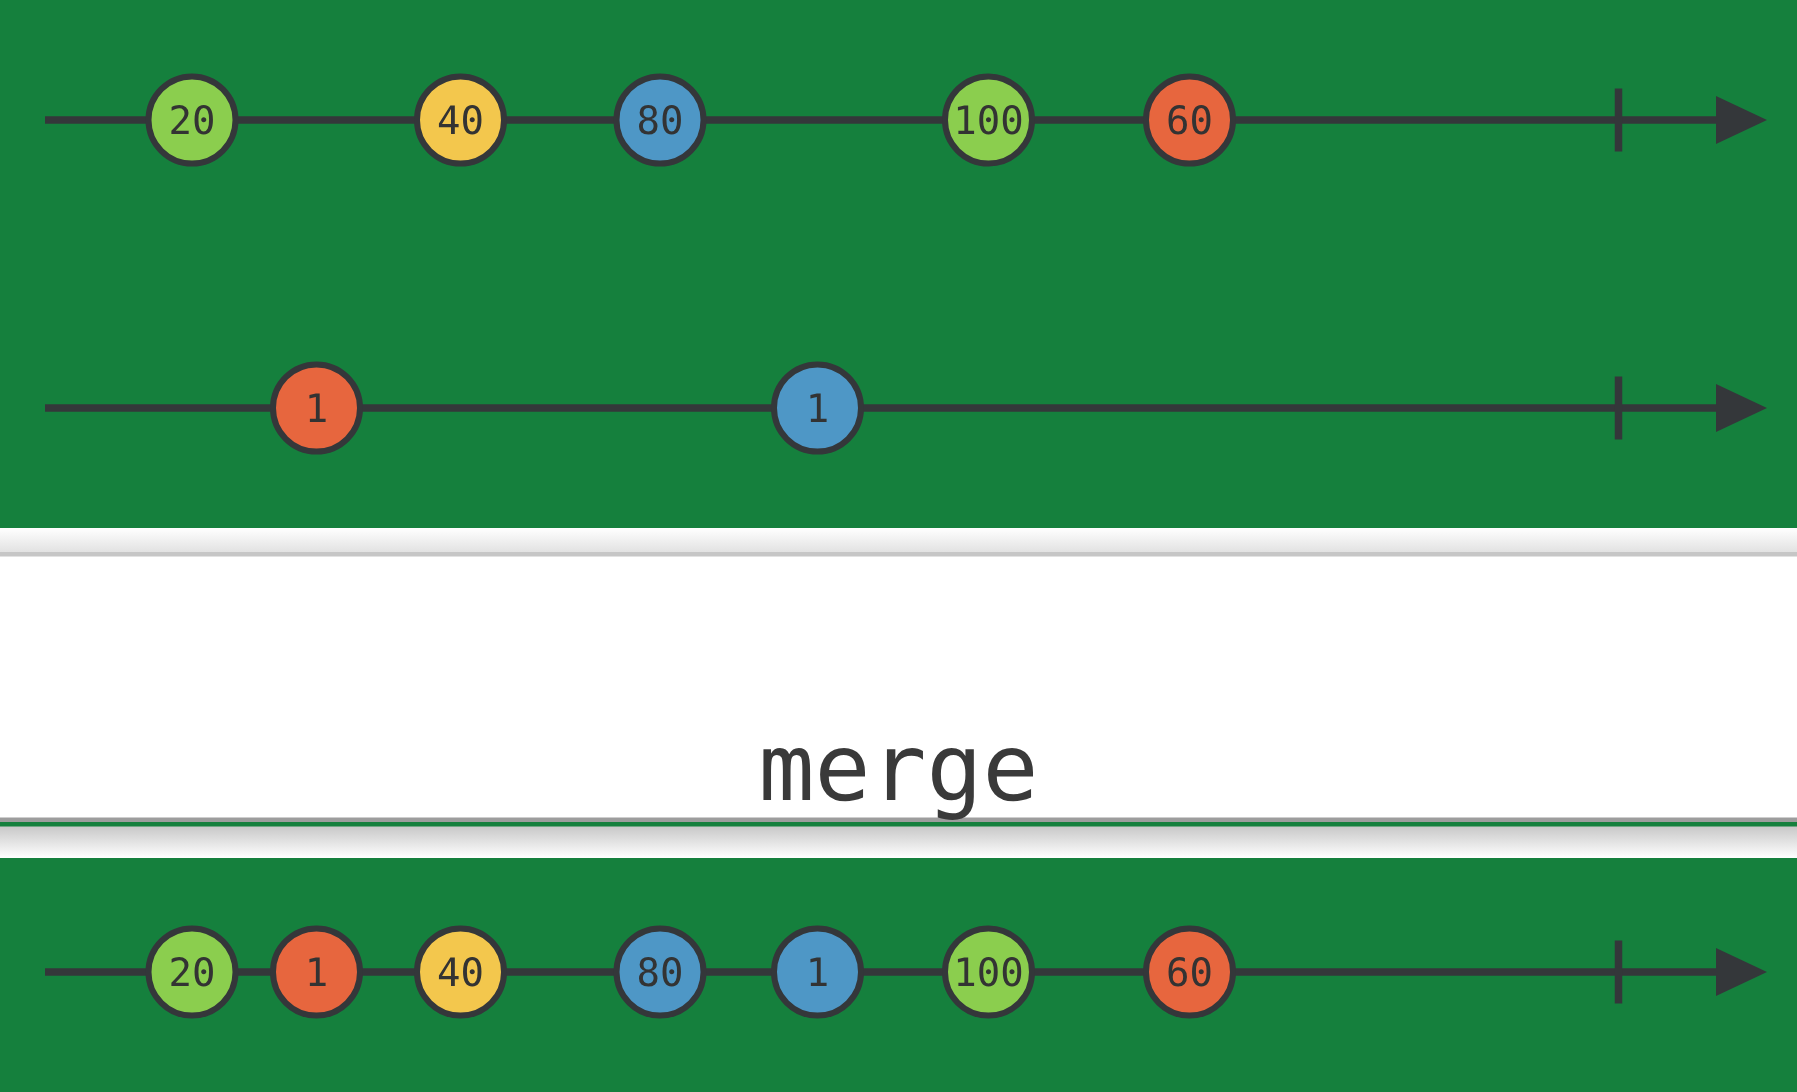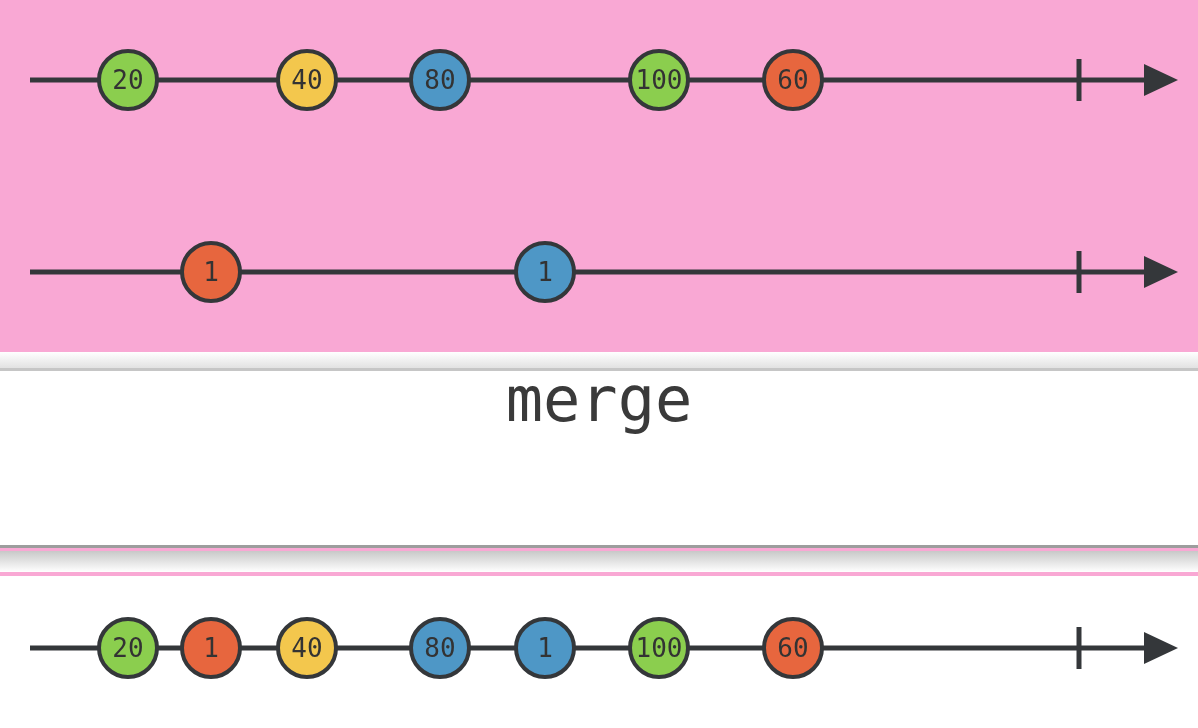--- a/index.html
+++ b/index.html
@@ -7,22 +7,22 @@
     padding: 0;
     background: #ffffff;
     width: 1198px;
     height: 728px;
     overflow: hidden;
     font-family: "DejaVu Sans", "Liberation Sans", sans-serif;
   }
   .stage {
     position: relative;
     width: 1198px;
-    height: 576px;
-    background: #f9a8d4;
+    height: 728px;
+    background: #15803d;
   }
   svg.marble-canvas {
     position: absolute;
     left: 0;
     top: 0;
     width: 1198px;
     height: 728px;
     display: block;
   }
   svg.marble-canvas text {
@@ -39,21 +39,21 @@
   .op-box {
     position: absolute;
     left: 0; right: 0;
     top: 368px;
     height: 180px;
     box-sizing: border-box;
     background: #ffffff;
     border-top: 3px solid #c6c6c6;
     border-bottom: 3px solid #9d9d9d;
     display: flex;
-    align-items: flex-start;
+    align-items: flex-end;
     justify-content: center;
   }
   .op-bottom-fade {
     position: absolute;
     left: 0; right: 0;
     top: 551px;
     height: 21px;
     background: linear-gradient(to bottom, #c8c8c8 0%, #ffffff 100%);
   }
   .op-label {

